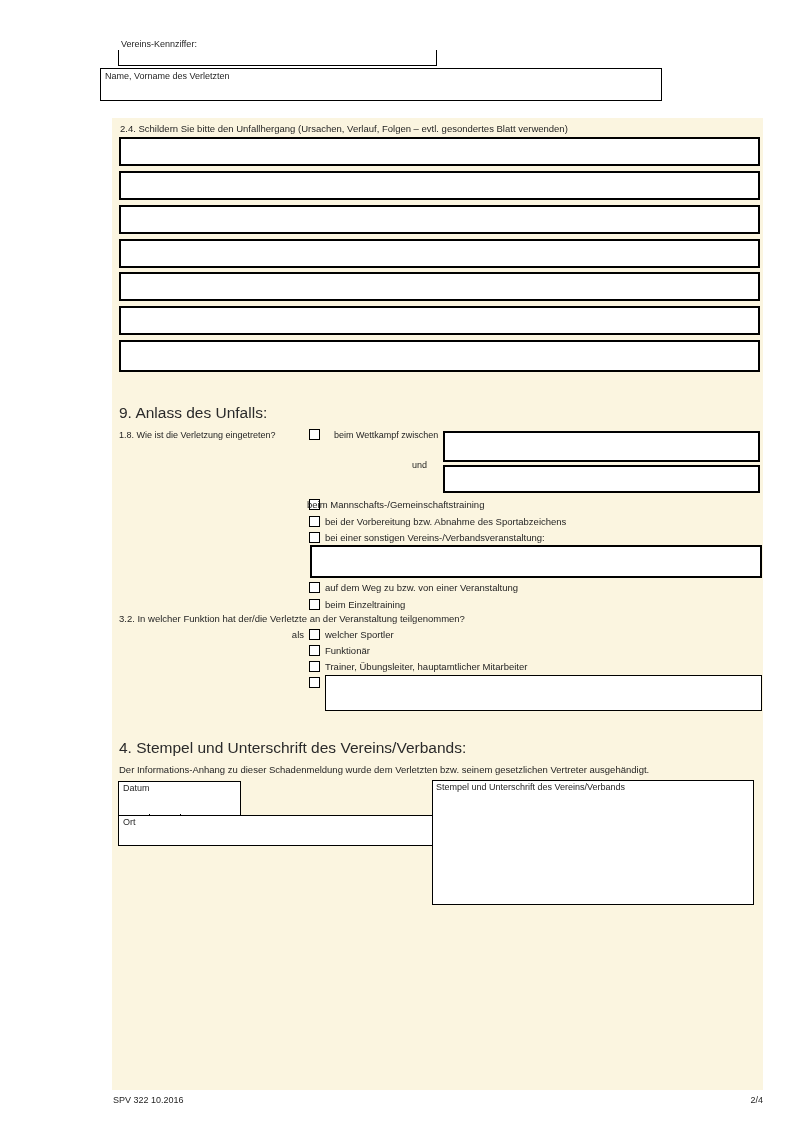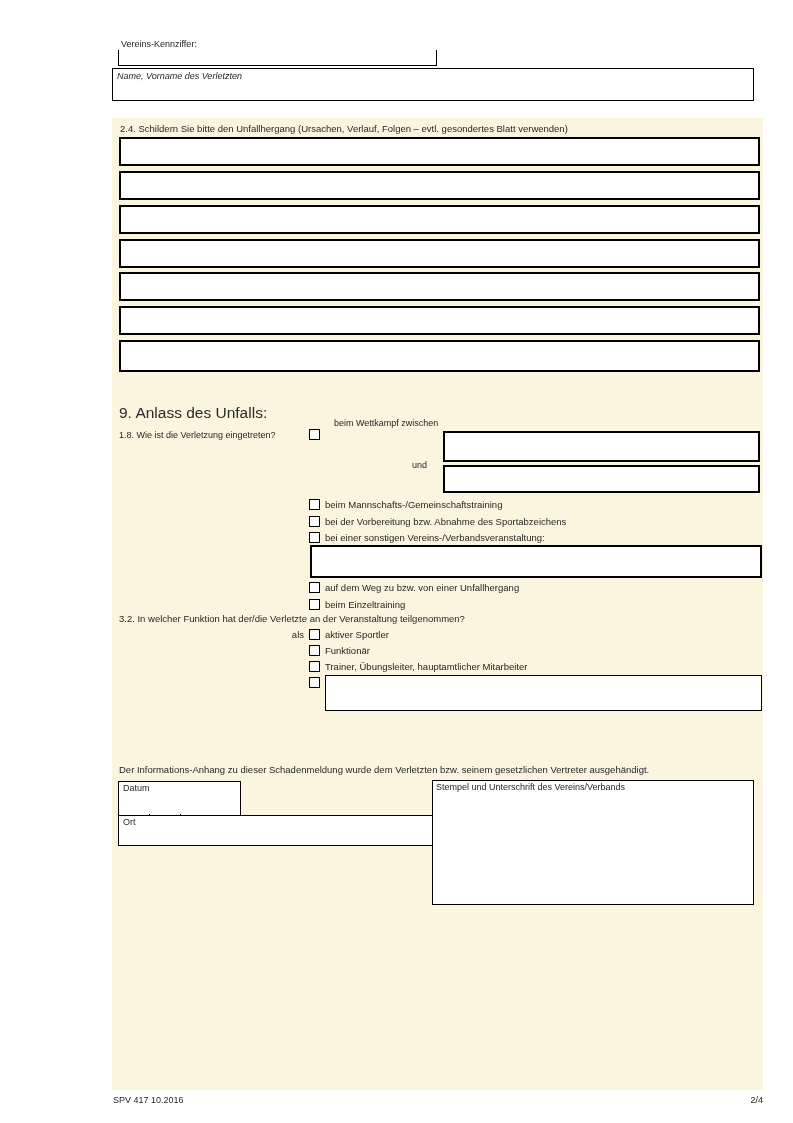--- a/index.html
+++ b/index.html
@@ -70,82 +70,83 @@
 </style>
 </head>
 <body>
 
 <div class="page">
 
   <div class="abs small-label" style="left:121px; top:39px;">Vereins-Kennziffer:</div>
 
   <div class="abs vk-box" style="left:118px; top:50px; width:319px; height:16px;"></div>
 
-  <div class="abs thin-box" style="left:112px; top:68px; width:642px; height:33px;font-style:italic;">
+  <div class="abs thin-box" style="left:100px; top:68px; width:562px; height:33px;">
     <span class="inner-label">Name, Vorname des Verletzten</span>
   </div>
 
   <div class="abs cream" style="left:112px; top:118px; width:651px; height:972px;"></div>
 
   <div class="abs small-label" style="left:120px; top:123px; font-size:9.5px;">2.4. Schildern Sie bitte den Unfallhergang (Ursachen, Verlauf, Folgen – evtl. gesondertes Blatt verwenden)</div>
 
   <div class="abs input-box" style="left:119px; top:137px; width:641px; height:29px;"></div>
   <div class="abs input-box" style="left:119px; top:171px; width:641px; height:29px;"></div>
   <div class="abs input-box" style="left:119px; top:205px; width:641px; height:29px;"></div>
   <div class="abs input-box" style="left:119px; top:239px; width:641px; height:29px;"></div>
   <div class="abs input-box" style="left:119px; top:272px; width:641px; height:29px;"></div>
   <div class="abs input-box" style="left:119px; top:306px; width:641px; height:29px;"></div>
   <div class="abs input-box" style="left:119px; top:340px; width:641px; height:32px;"></div>
 
   <div class="abs section-title" style="left:119px; top:404px;">9. Anlass des Unfalls:</div>
 
   <div class="abs question" style="left:119px; top:430px;">1.8. Wie ist die Verletzung  eingetreten?</div>
 
   <div class="abs cb" style="left:309px; top:429px;"></div>
-  <div class="abs question" style="left:325px; top:418px;padding-left:9px;">beim Wettkampf  zwischen</div>
+  <div class="abs question" style="left:325px; top:430px;padding-left:9px;">beim Wettkampf  zwischen</div>
 
   <div class="abs input-box" style="left:443px; top:431px; width:317px; height:31px;"></div>
 
   <div class="abs question" style="left:400px; top:460px; width:39px; text-align:center;">und</div>
 
   <div class="abs input-box" style="left:443px; top:465px; width:317px; height:28px;"></div>
 
   <div class="abs cb" style="left:309px; top:499px;"></div>
-  <div class="abs opt-label" style="left:325px; top:499px;">beim Mannschafts-/Gemeinschaftstraining</div>
+  <div class="abs opt-label" style="left:307px; top:499px;">beim Mannschafts-/Gemeinschaftstraining</div>
 
   <div class="abs cb" style="left:309px; top:516px;"></div>
   <div class="abs opt-label" style="left:325px; top:516px;">bei der Vorbereitung bzw. Abnahme des Sportabzeichens</div>
 
   <div class="abs cb" style="left:309px; top:532px;"></div>
   <div class="abs opt-label" style="left:325px; top:532px;">bei einer sonstigen Vereins-/Verbandsveranstaltung:</div>
 
   <div class="abs input-box" style="left:310px; top:545px; width:452px; height:33px;"></div>
 
   <div class="abs cb" style="left:309px; top:582px;"></div>
-  <div class="abs opt-label" style="left:325px; top:582px;">auf dem Weg zu bzw. von einer Unfallhergang</div>
+  <div class="abs opt-label" style="left:325px; top:582px;">auf dem Weg zu bzw. von einer Veranstaltung</div>
 
   <div class="abs cb" style="left:309px; top:599px;"></div>
   <div class="abs opt-label" style="left:325px; top:599px;">beim Einzeltraining</div>
 
   <div class="abs opt-label" style="left:119px; top:613px;">3.2. In welcher Funktion hat der/die Verletzte an der Veranstaltung teilgenommen?</div>
 
   <div class="abs opt-label" style="left:270px; top:629px; width:34px; text-align:right;">als</div>
 
   <div class="abs cb" style="left:309px; top:629px;"></div>
-  <div class="abs opt-label" style="left:325px; top:629px;">aktiver Sportler</div>
+  <div class="abs opt-label" style="left:325px; top:629px;">welcher Sportler</div>
 
   <div class="abs cb" style="left:309px; top:645px;"></div>
   <div class="abs opt-label" style="left:325px; top:645px;">Funktionär</div>
 
   <div class="abs cb" style="left:309px; top:661px;"></div>
   <div class="abs opt-label" style="left:325px; top:661px;">Trainer, Übungsleiter, hauptamtlicher Mitarbeiter</div>
 
   <div class="abs cb" style="left:309px; top:677px;"></div>
   <div class="abs" style="left:325px; top:675px; width:437px; height:36px; background:#fff; border:1.5px solid #000;"></div>
 
+  <div class="abs section-title" style="left:119px; top:739px;">4. Stempel und Unterschrift des Vereins/Verbands:</div>
 
   <div class="abs opt-label" style="left:119px; top:764px;">Der Informations-Anhang zu dieser Schadenmeldung wurde dem Verletzten bzw. seinem gesetzlichen Vertreter ausgehändigt.</div>
 
   <div class="abs thin-box" style="left:118px; top:781px; width:123px; height:46px;">
     <span class="inner-label" style="top:1px;">Datum</span>
     <span class="tick short" style="left:14px;"></span>
     <span class="tick tall" style="left:30px;"></span>
     <span class="tick short" style="left:45px;"></span>
     <span class="tick tall" style="left:61px;"></span>
     <span class="tick short" style="left:76px;"></span>
@@ -154,16 +155,16 @@
   </div>
 
   <div class="abs thin-box" style="left:118px; top:815px; width:376px; height:31px;">
     <span class="inner-label" style="top:1px;">Ort</span>
   </div>
 
   <div class="abs" style="left:432px; top:780px; width:322px; height:125px; background:#fff; border:1.5px solid #000;">
     <span class="inner-label" style="left:3px; top:1px;">Stempel und Unterschrift des Vereins/Verbands</span>
   </div>
 
-  <div class="abs footer-text" style="left:113px; top:1095px;">SPV 417 10.2016</div>
+  <div class="abs footer-text" style="left:113px; top:1095px;">SPV 322 10.2016</div>
   <div class="abs footer-text" style="left:700px; top:1095px; width:63px; text-align:right;">2/4</div>
 
 </div>
 
 </body></html>

